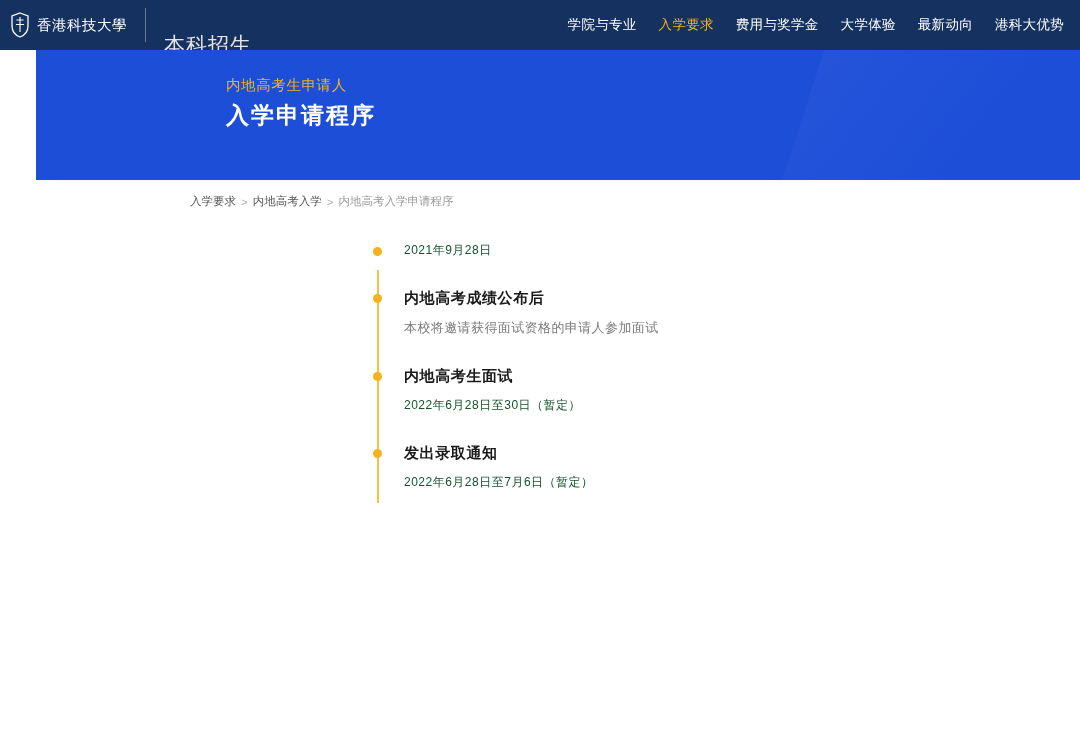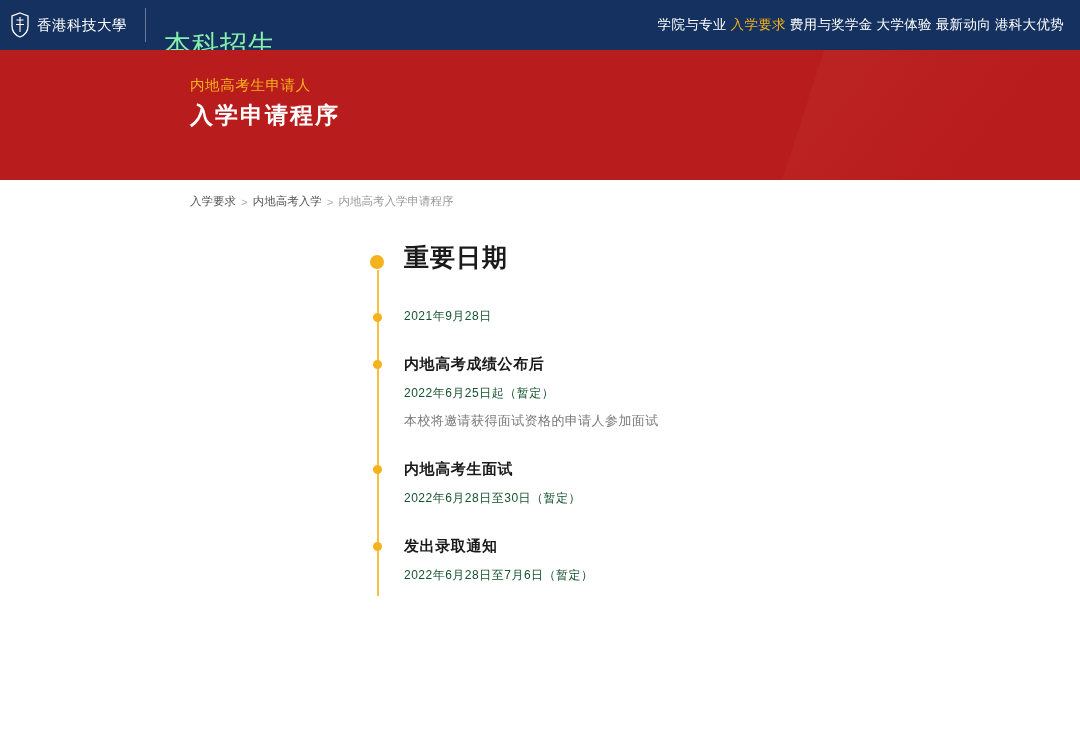--- a/index.html
+++ b/index.html
@@ -42,48 +42,49 @@
     letter-spacing: 0.5px;
     white-space: nowrap;
   }
   .vline {
     width: 1px;
     height: 34px;
     background: rgba(255,255,255,0.35);
     margin: 0 18px 0 2px;
   }
   .site-title {
-    color: #86efac;
-    font-size: 27px;
+    color: #e5e5e5;
+    font-size: 21px;
     letter-spacing: 1px;
     white-space: nowrap;
     margin-top: 40px;
   }
   .nav {
     margin-left: auto;
     display: flex;
     align-items: flex-start;
-    gap: 4px;
+    gap: 22px;
   }
   .nav-item {
     color: #ffffff;
     font-size: 13.5px;
     white-space: nowrap;
     cursor: pointer;
     text-decoration: none;
     letter-spacing: 0.3px;
   }
   .nav-item.active { color: #f5b21c; }
 
   
   .hero {
     height: 130px;
-    background: #b91c1c;
+    background: #1d4ed8;
     position: relative;
     overflow: hidden;
+    margin-left: 36px;
   }
   .hero-inner {
     padding: 26px 0 0 190px;
   }
   .hero-kicker {
     color: #f5b21c;
     font-size: 14.5px;
     letter-spacing: 0.6px;
     margin-bottom: 7px;
   }
@@ -240,35 +241,30 @@
     <span class="crumb-sep">&gt;</span>
     <a class="crumb-link">内地高考入学</a>
     <span class="crumb-sep">&gt;</span>
     <span class="crumb-current">内地高考入学申请程序</span>
   </div>
 </div>
 
 <div class="content">
   <div class="timeline">
 
-    <div class="section-head">
-      <span class="dot"></span>
-      <h2 class="section-title">重要日期</h2>
-    </div>
 
     <div class="tl-item">
       <span class="dot"></span>
       <p class="tl-date">2021年9月28日</p>
     </div>
 
 
     <div class="tl-item">
       <span class="dot"></span>
       <p class="tl-title">内地高考成绩公布后</p>
-      <p class="tl-date">2022年6月25日起（暂定）</p>
       <p class="tl-note">本校将邀请获得面试资格的申请人参加面试</p>
     </div>
 
     <div class="tl-item">
       <span class="dot"></span>
       <p class="tl-title">内地高考生面试</p>
       <p class="tl-date">2022年6月28日至30日（暂定）</p>
     </div>
 
     <div class="tl-item">

